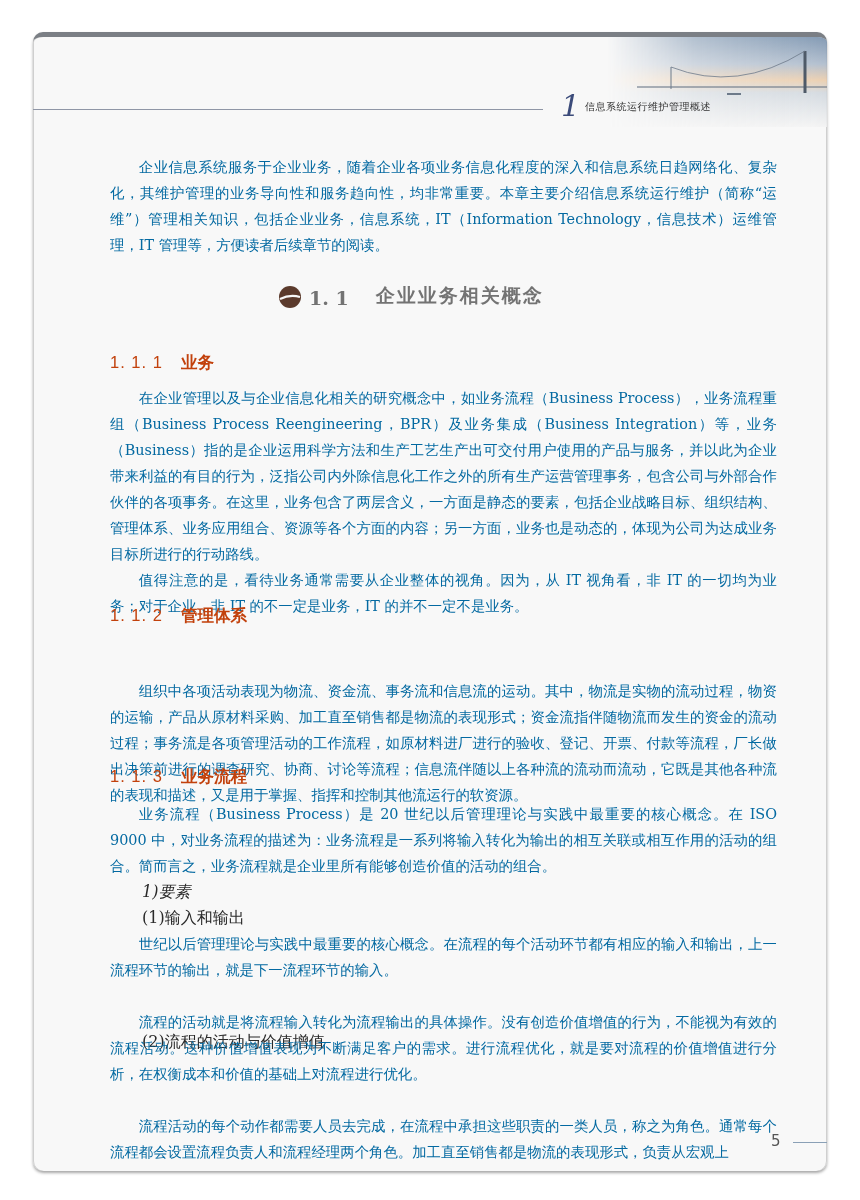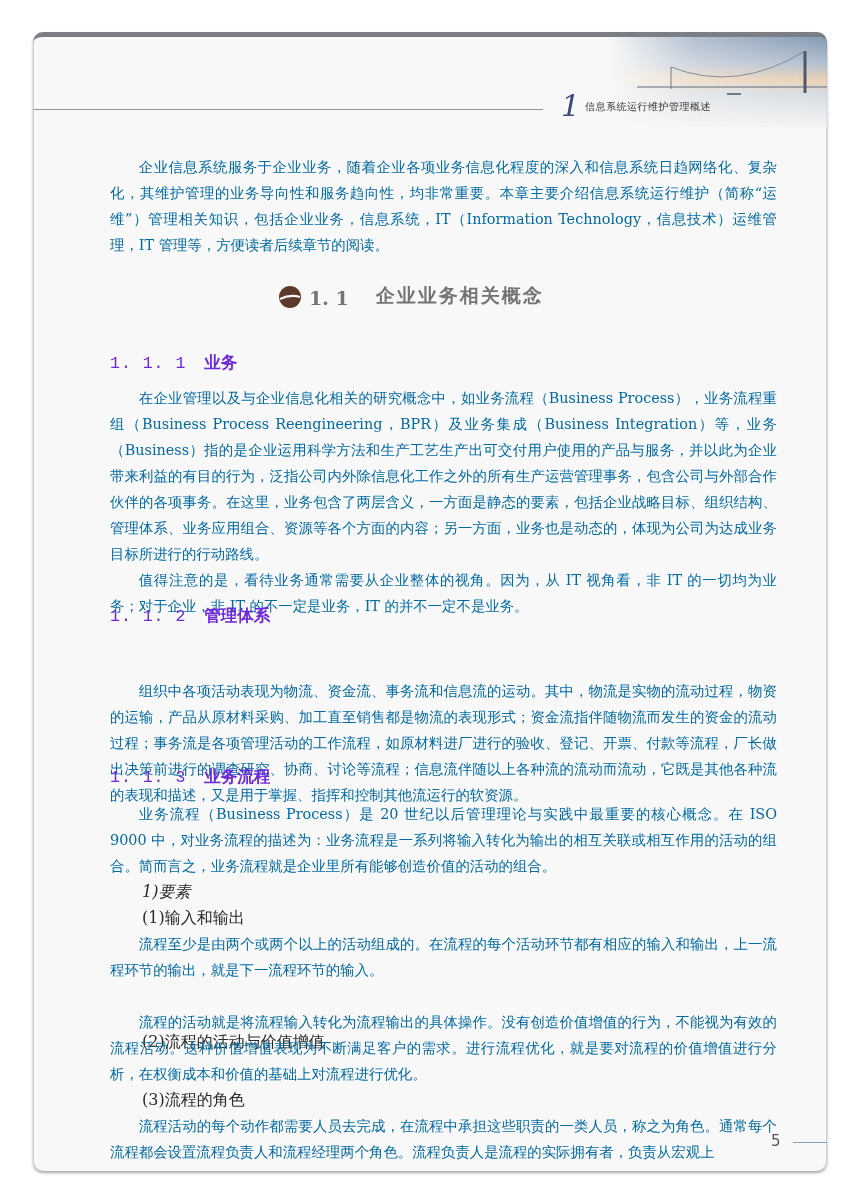--- a/index.html
+++ b/index.html
@@ -44,22 +44,22 @@
   }
   .sec-title {
     position:absolute; left:245px; top:246px;
     display:flex; align-items:flex-end; gap:1px;
     color:#737373; font-weight:bold;
   }
   .sec-icon { width:24px; height:24px; margin-right:6px; }
   .sec-num { font-size:19px; font-family:"DejaVu Serif", serif; margin-right:26px; }
   .sec-text { font-size:19px; letter-spacing:2px; }
   .subsec {
-    position:absolute; left:77px; font-size:16.5px; color:#6d28d9;
-    font-family:Liberation Mono, monospace; font-weight:bold;
+    position:absolute; left:77px; font-size:16.5px; color:#c2410c;
+    font-family:Liberation Sans, sans-serif; font-weight:bold;
   }
   .subsec .num { font-weight:normal; margin-right:18px; letter-spacing:1px; }
   .item {
     position:absolute; left:77px; width:667px; font-size:16px; line-height:26px;
     color:#2a2a2a; text-indent:2em;
   }
   .item.italic { font-style:italic; }
   .page-num {
     position:absolute; left:738px; top:1095px; font-size:15px; color:#555;
     font-family:"DejaVu Sans", sans-serif;
@@ -109,23 +109,22 @@
   <div class="para" style="top:601px;margin-top:40px;">组织中各项活动表现为物流、资金流、事务流和信息流的运动。其中，物流是实物的流动过程，物资的运输，产品从原材料采购、加工直至销售都是物流的表现形式；资金流指伴随物流而发生的资金的流动过程；事务流是各项管理活动的工作流程，如原材料进厂进行的验收、登记、开票、付款等流程，厂长做出决策前进行的调查研究、协商、讨论等流程；信息流伴随以上各种流的流动而流动，它既是其他各种流的表现和描述，又是用于掌握、指挥和控制其他流运行的软资源。</div>
 
   <div class="subsec" style="top:729px;">
     <span class="num">1. 1. 3</span><span>业务流程</span>
   </div>
   <div class="para" style="top:764px;">业务流程（Business Process）是 20 世纪以后管理理论与实践中最重要的核心概念。在 ISO 9000 中，对业务流程的描述为：业务流程是一系列将输入转化为输出的相互关联或相互作用的活动的组合。简而言之，业务流程就是企业里所有能够创造价值的活动的组合。</div>
 
   <div class="item italic" style="top:842px;">1)要素</div>
 
   <div class="item" style="top:868px;">(1)输入和输出</div>
-  <div class="para" style="top:894px;">流程至少是由两个或两个以上的活动组成的。在流程的每个活动环节都有相应的输入和输出，上一流程环节的输出，就是下一流程环节的输入。</div>
+  <div class="para" style="top:894px;">世纪以后管理理论与实践中最重要的核心概念。在流程的每个活动环节都有相应的输入和输出，上一流程环节的输出，就是下一流程环节的输入。</div>
 
   <div class="item" style="top:992px;">(2)流程的活动与价值增值</div>
   <div class="para" style="top:972px;">流程的活动就是将流程输入转化为流程输出的具体操作。没有创造价值增值的行为，不能视为有效的流程活动。这种价值增值表现为不断满足客户的需求。进行流程优化，就是要对流程的价值增值进行分析，在权衡成本和价值的基础上对流程进行优化。</div>
 
-  <div class="item" style="top:1050px;">(3)流程的角色</div>
-  <div class="para" style="top:1076px;">流程活动的每个动作都需要人员去完成，在流程中承担这些职责的一类人员，称之为角色。通常每个流程都会设置流程负责人和流程经理两个角色。流程负责人是流程的实际拥有者，负责从宏观上</div>
+  <div class="para" style="top:1076px;">流程活动的每个动作都需要人员去完成，在流程中承担这些职责的一类人员，称之为角色。通常每个流程都会设置流程负责人和流程经理两个角色。加工直至销售都是物流的表现形式，负责从宏观上</div>
 
   <div class="page-num">5</div>
   <div class="page-rule"></div>
 </div>
 
 </body></html>

